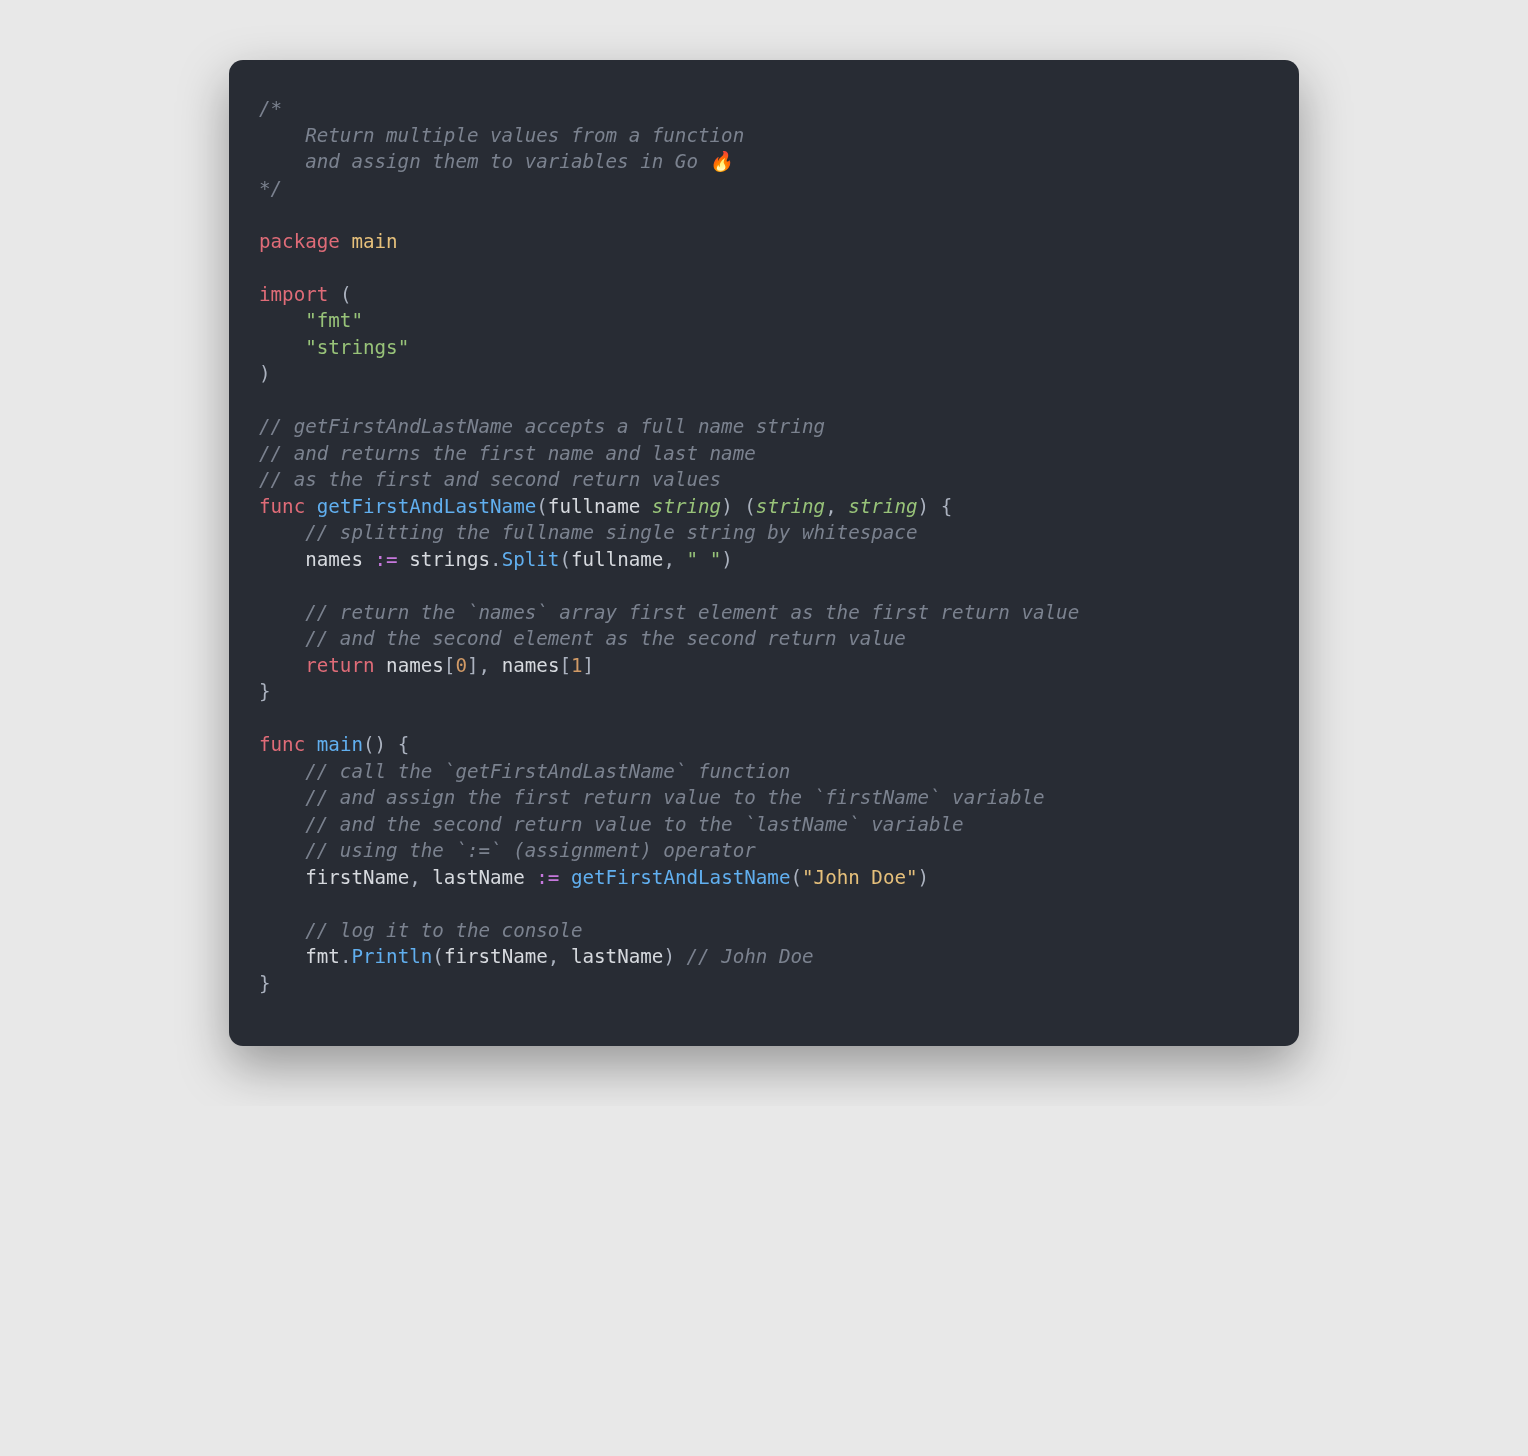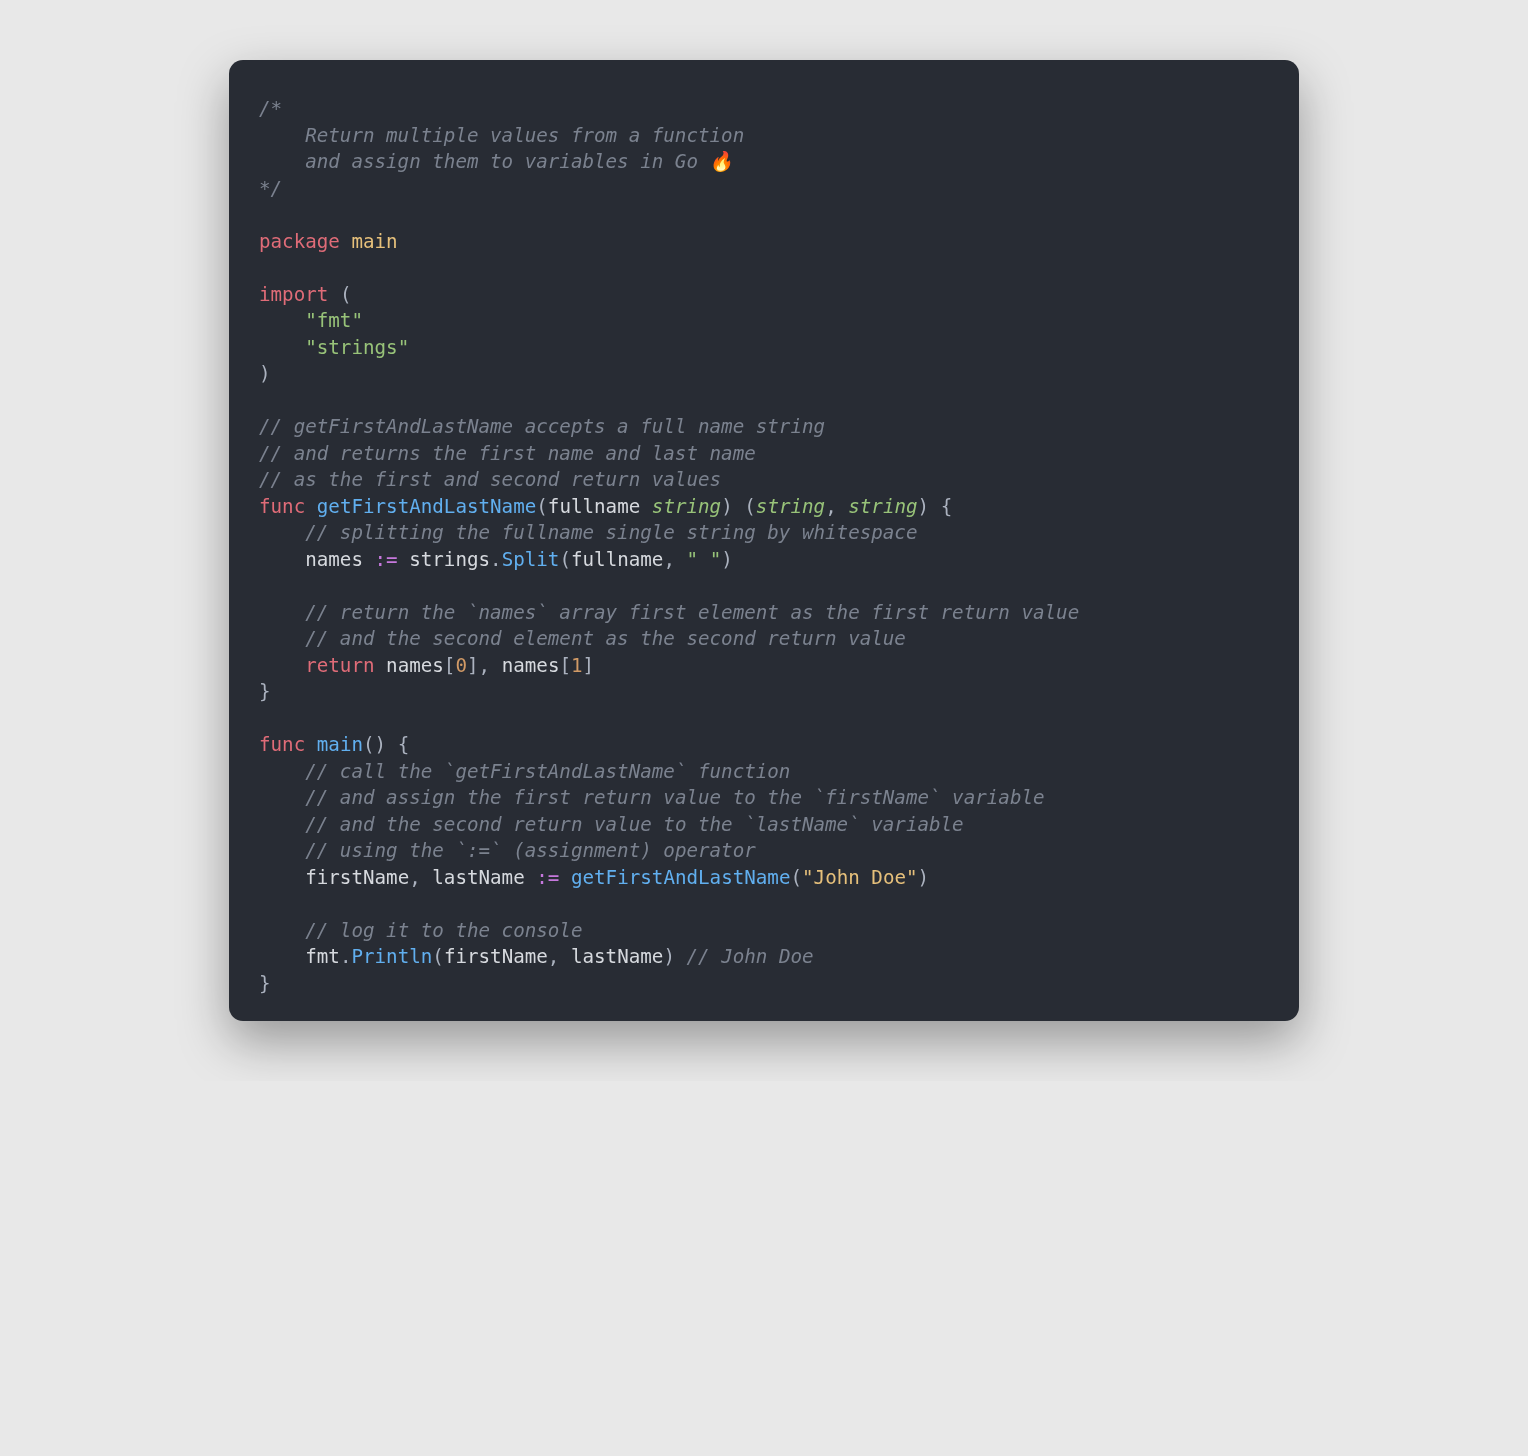--- a/index.html
+++ b/index.html
@@ -4,21 +4,21 @@
 <style>
 body {
   margin: 0;
   background: #e8e8e8;
   padding: 60px;
   font-family: -apple-system, BlinkMacSystemFont, "Segoe UI", sans-serif;
 }
 .card {
   background: #282c34;
   border-radius: 14px;
-  padding: 36px 30px 24px 30px;
+  padding: 36px 30px 49px 30px;
   box-shadow: 0 20px 50px rgba(0,0,0,0.35);
   max-width: 1010px;
   margin: 0 auto;
 }
 pre {
   margin: 0;
   font-family: "SF Mono", "Menlo", "Monaco", "Consolas", monospace;
   font-size: 19.2px;
   line-height: 1.38;
   white-space: pre;

